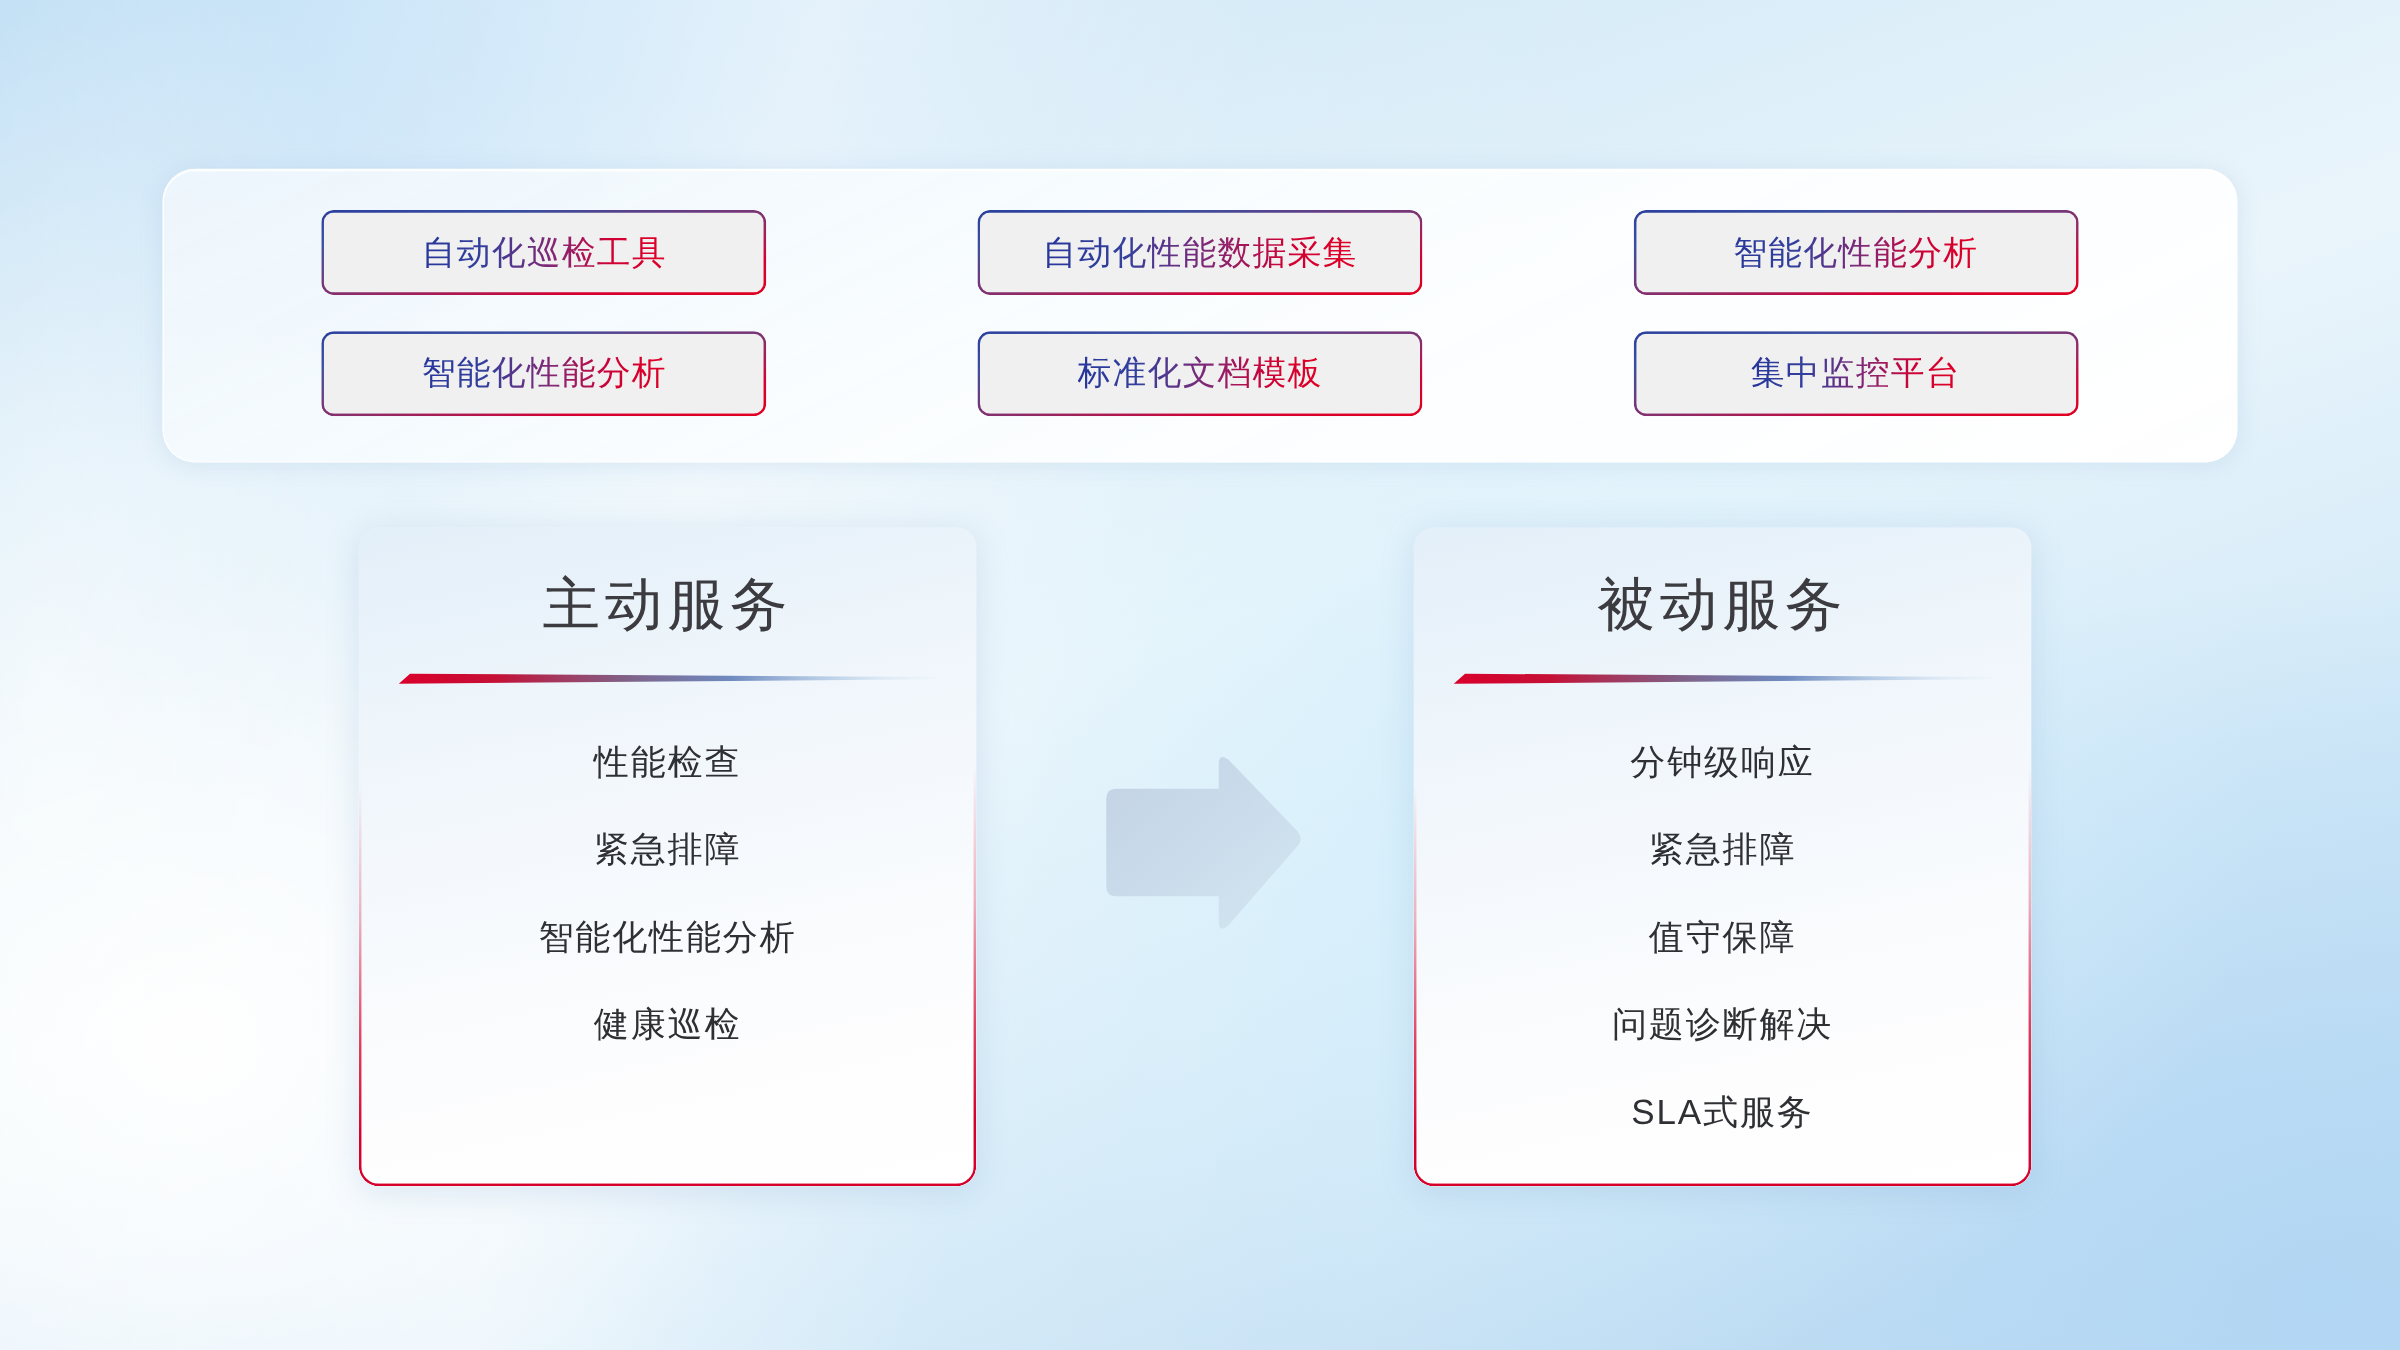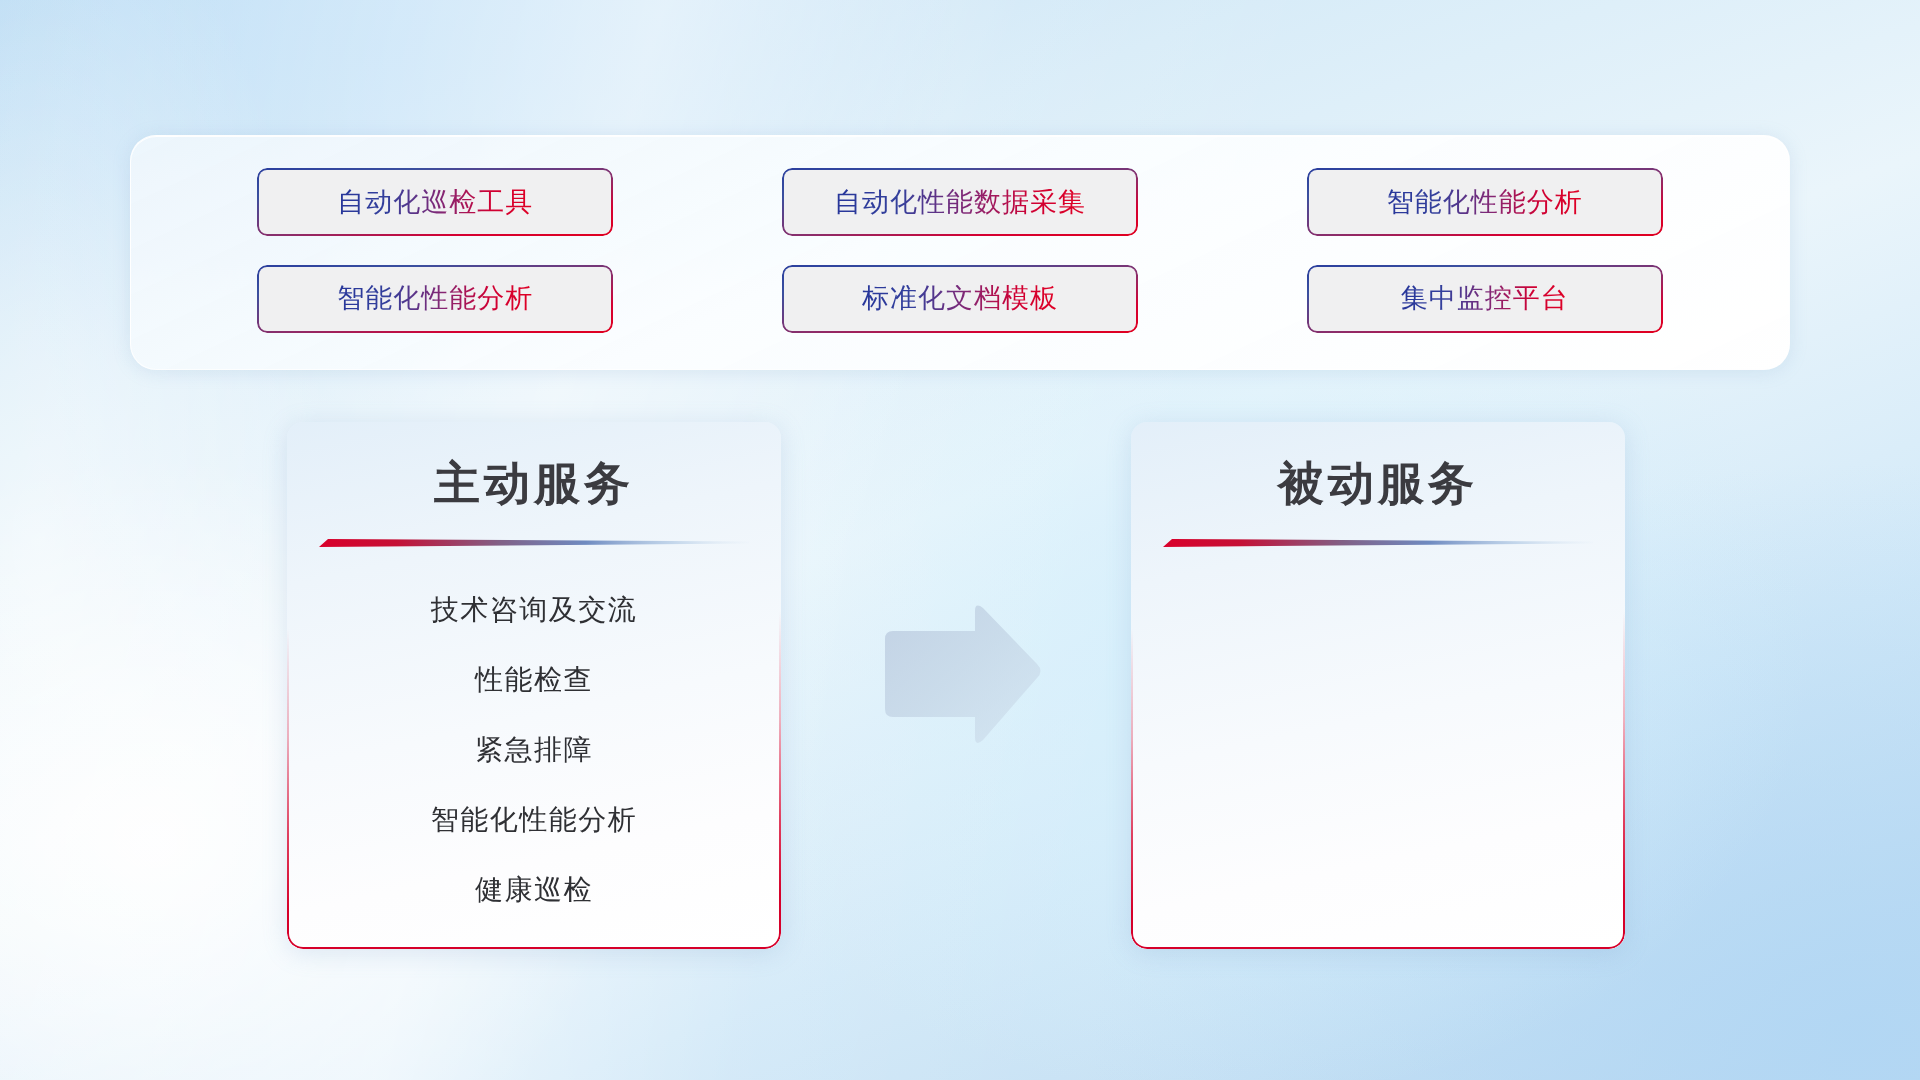--- a/index.html
+++ b/index.html
@@ -131,21 +131,21 @@
     mask: linear-gradient(#000 0 0) content-box, linear-gradient(#000 0 0);
     mask-composite: exclude;
     pointer-events: none;
   }
   #card-active  { left: 287px; }
   #card-passive { left: 1131px; }
 
   .card-title {
     text-align: center;
     font-size: 46px;
-    font-weight: 700;
+    font-weight: 400;
     color: #3b3b40;
     letter-spacing: 4px;
     margin-top: 34px;
     line-height: 1.2;
     position: relative;
     z-index: 2;
   }
 
   .card-divider {
     position: relative;
@@ -233,21 +233,20 @@
           <stop offset="62%" stop-color="#5878b6" stop-opacity="0.85"></stop>
           <stop offset="82%" stop-color="#9dbbdd" stop-opacity="0.55"></stop>
           <stop offset="100%" stop-color="#cfe0ef" stop-opacity="0.05"></stop>
         </linearGradient>
       </defs>
       <path d="M0 10 L9 2 L430 4.6 L430 6.4 Z" fill="url(#divGradA)"></path>
     </svg>
   </div>
 
   <div class="card-list">
-    <div class="card-list-item">技术咨询及交流</div>
     <div class="card-list-item">性能检查</div>
     <div class="card-list-item">紧急排障</div>
     <div class="card-list-item">智能化性能分析</div>
     <div class="card-list-item">健康巡检</div>
   </div>
 </section>
 
 <div id="flow-arrow">
   <svg viewBox="0 0 164 148" aria-hidden="true">
     <defs>
@@ -273,13 +272,20 @@
           <stop offset="42%" stop-color="#7b5880" stop-opacity="0.95"></stop>
           <stop offset="62%" stop-color="#5878b6" stop-opacity="0.85"></stop>
           <stop offset="82%" stop-color="#9dbbdd" stop-opacity="0.55"></stop>
           <stop offset="100%" stop-color="#cfe0ef" stop-opacity="0.05"></stop>
         </linearGradient>
       </defs>
       <path d="M0 10 L9 2 L430 4.6 L430 6.4 Z" fill="url(#divGradB)"></path>
     </svg>
   </div>
 
+  <div class="card-list">
+    <div class="card-list-item">分钟级响应</div>
+    <div class="card-list-item">紧急排障</div>
+    <div class="card-list-item">值守保障</div>
+    <div class="card-list-item">问题诊断解决</div>
+    <div class="card-list-item">SLA式服务</div>
+  </div>
 </section>
 
 </body></html>

